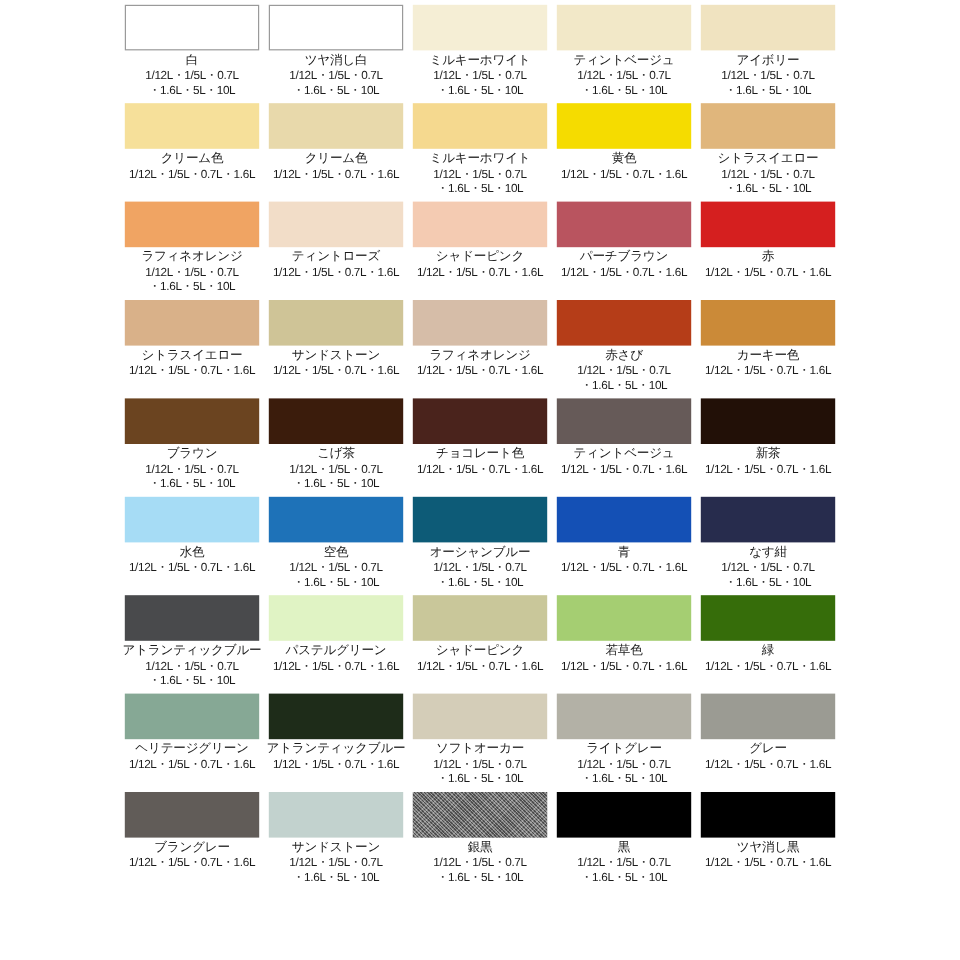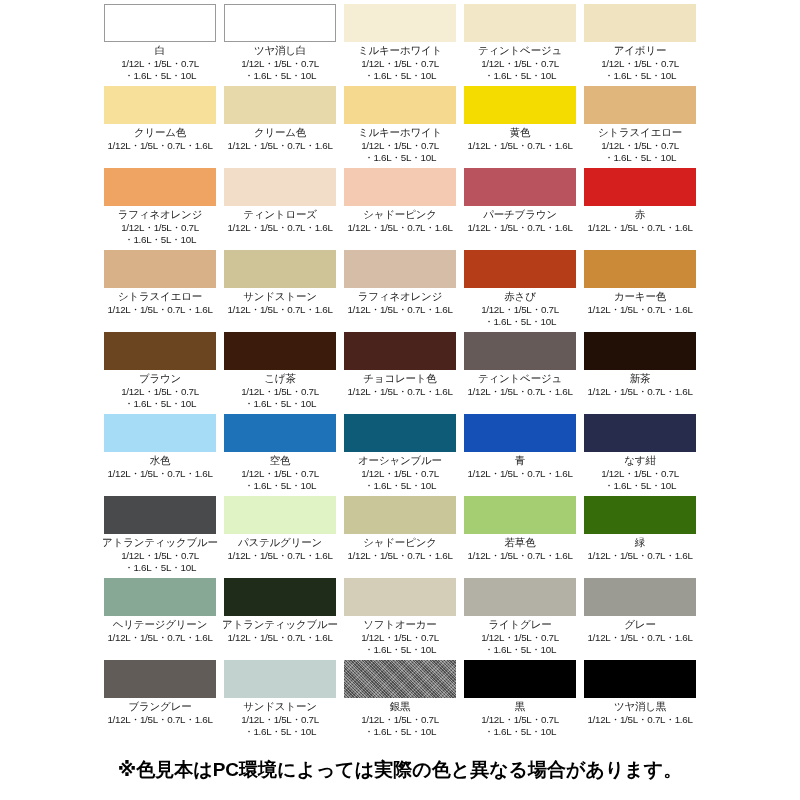--- a/index.html
+++ b/index.html
@@ -331,15 +331,14 @@
         <div class="swatch-sizes">1/12L・1/5L・0.7L
 ・1.6L・5L・10L</div>
       </div>
       <div class="swatch-cell">
         <div class="swatch-chip" style="background: rgb(0, 0, 0);"></div>
         <div class="swatch-name">ツヤ消し黒</div>
         <div class="swatch-sizes">1/12L・1/5L・0.7L・1.6L</div>
       </div>
     </div>
 
-  <div id="footer-note">※色見本はPC環境によっては実際の色と異なる場合があります。</div>
 
 </div>
 
 </body></html>

